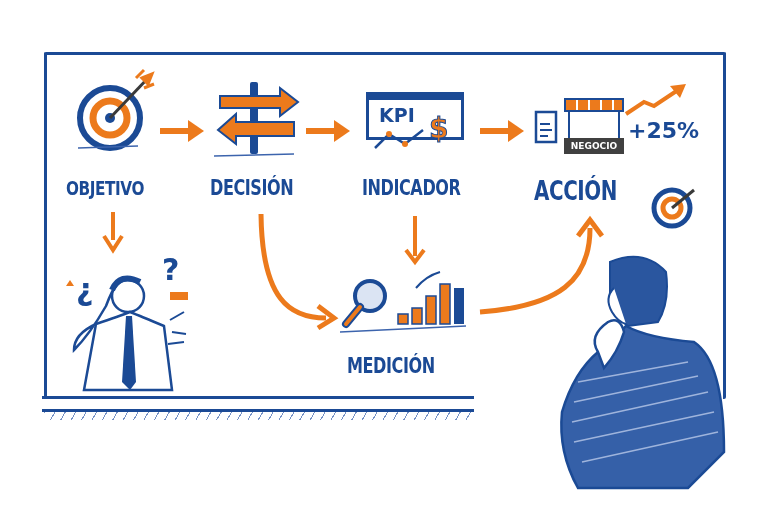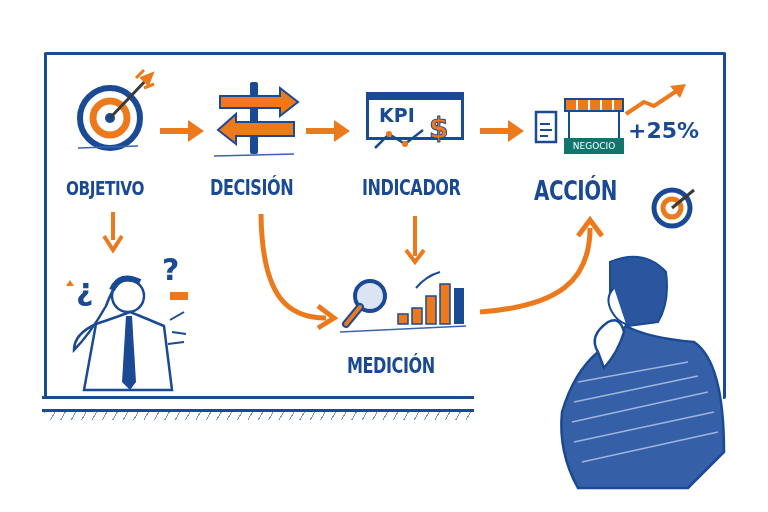--- a/index.html
+++ b/index.html
@@ -85,21 +85,21 @@
   <path d="M28 2 L44 13 L28 24 z" fill="#ec7a1c"></path>
 </svg>
 
 <svg style="left:534px;top:108px" width="24" height="36" viewBox="0 0 24 36">
   <rect x="2" y="4" width="20" height="30" fill="#fff" stroke="#1b4a95" stroke-width="2.5"></rect>
   <path d="M6 16 h10 M6 22 h12 M6 28 h8" stroke="#1b4a95" stroke-width="2"></path>
 </svg>
 <div class="abs" style="left:564px;top:98px;width:60px;height:56px;">
   <div class="abs" style="left:0;top:0;width:60px;height:14px;background:repeating-linear-gradient(90deg,#ec7a1c 0 10px,#fff 10px 12px);border:2px solid #1b4a95;box-sizing:border-box;"></div>
   <div class="abs" style="left:4px;top:14px;width:52px;height:30px;border:2.5px solid #1b4a95;border-top:none;box-sizing:border-box;"></div>
-  <div class="abs" style="left:0;top:40px;width:60px;height:16px;background:#0f766e;color:#fff;font-size:9px;font-weight:normal;text-align:center;line-height:16px;">NEGOCIO</div>
+  <div class="abs" style="left:0;top:40px;width:60px;height:16px;background:#404040;color:#fff;font-size:9px;font-weight:bold;text-align:center;line-height:16px;">NEGOCIO</div>
 </div>
 <svg style="left:626px;top:84px" width="62" height="34" viewBox="0 0 62 34">
   <polyline points="0,30 18,18 28,22 52,6" fill="none" stroke="#ec7a1c" stroke-width="4"></polyline>
   <path d="M44 2 L60 0 L54 14 z" fill="#ec7a1c"></path>
 </svg>
 <div class="abs" style="left:628px;top:118px;font-size:22px;font-weight:bold;color:#1b4a95;text-align:center;">+25%</div>
 <div class="label l-acc">ACCIÓN</div>
 
 <svg style="left:650px;top:182px" width="50" height="46" viewBox="0 0 50 46">
   <circle cx="22" cy="26" r="18" fill="none" stroke="#1b4a95" stroke-width="5"></circle>

